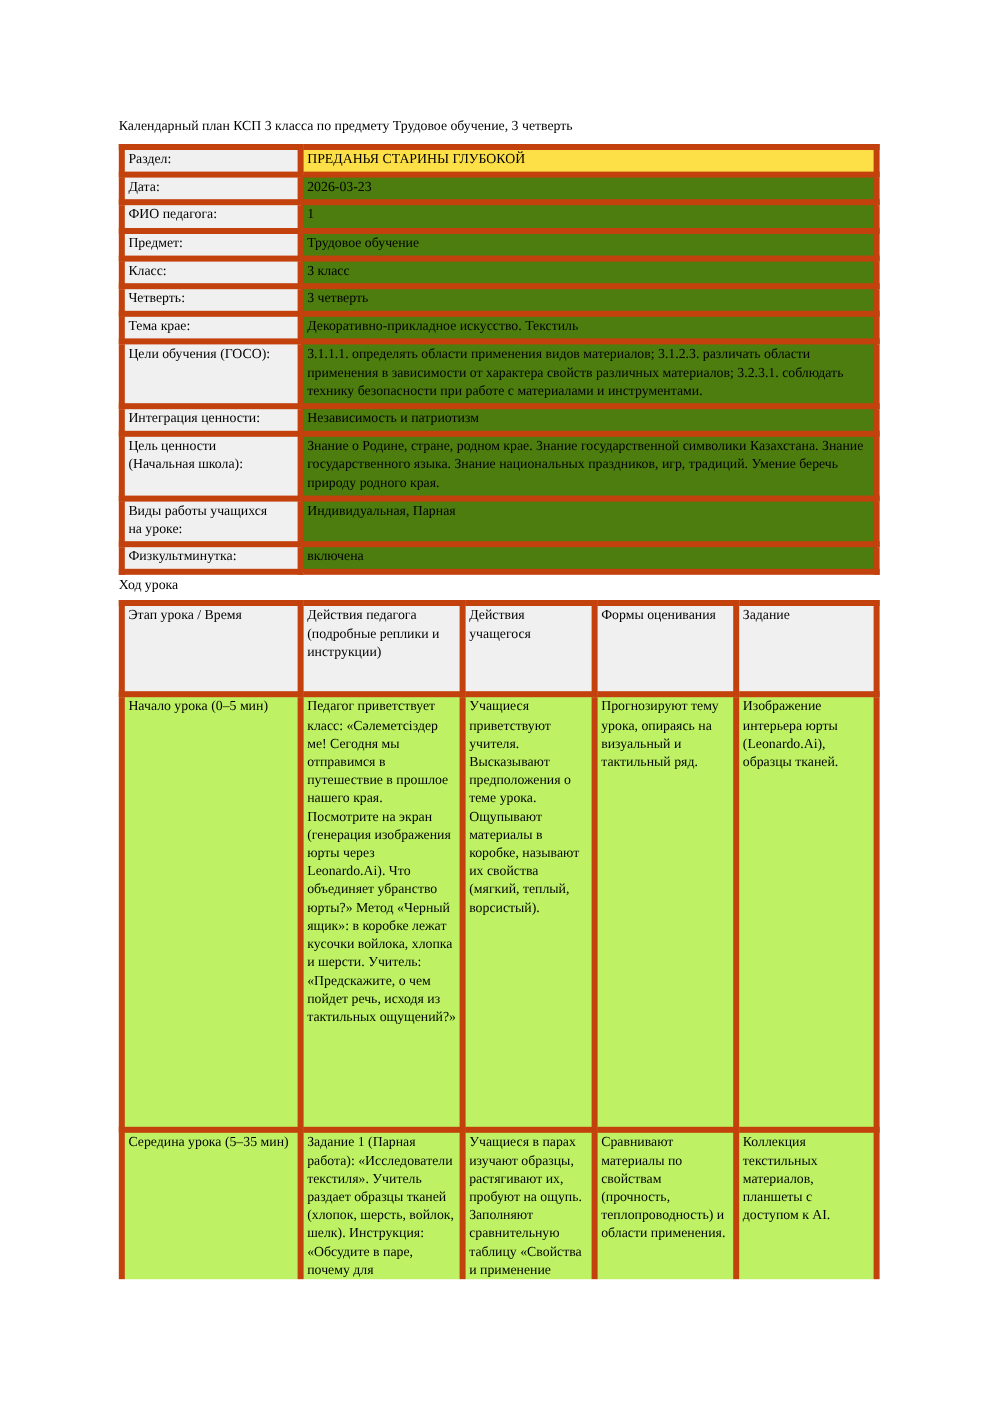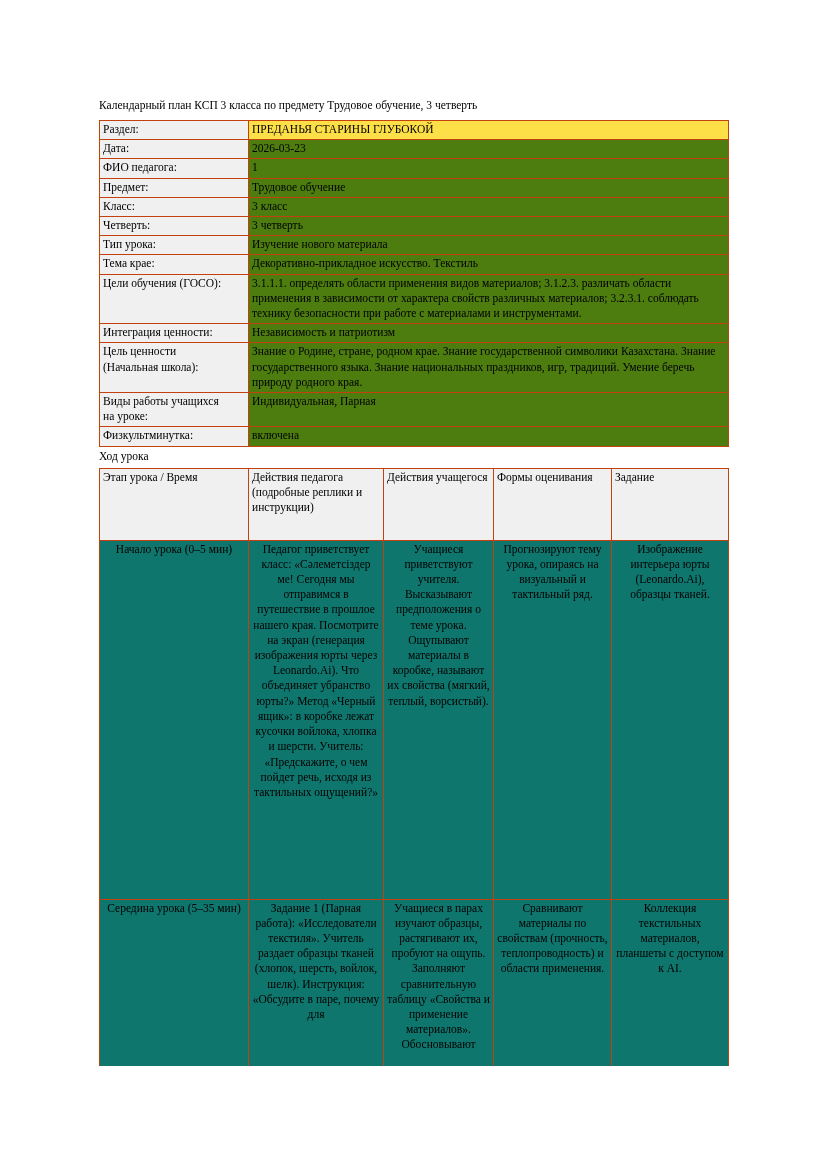--- a/index.html
+++ b/index.html
@@ -37,21 +37,21 @@
     white-space: nowrap;
   }
 
   table {
     border-collapse: collapse;
     table-layout: fixed;
     width: 629px;
     font-size: 11.5px;
   }
   table td, table th {
-    border: 1px solid #c2410c;
+    border: 5px solid #c2410c;
     vertical-align: top;
     padding: 1px 3px 2px 3px;
     line-height: 15.2px;
     font-weight: normal;
     text-align: left;
     word-wrap: break-word;
     overflow-wrap: break-word;
     hyphens: none;
   }
 
@@ -82,22 +82,21 @@
   .flow-table col.c2 { width: 135px; }
   .flow-table col.c3 { width: 110px; }
   .flow-table col.c4 { width: 118px; }
   .flow-table col.c5 { width: 117px; }
 
   .flow-table thead td {
     background: #f0f0f0;
     height: 68px;
   }
   .flow-table tbody td {
-    background: #0f766e;
-    text-align: center;
+    background: #bef264;
   }
   .flow-table .row-start td { height: 355px; }
   .flow-table .row-mid td { height: 300px; }
 
   
   .cutoff {
     position: absolute;
     left: 0;
     top: 1066px;
     width: 827px;
@@ -138,24 +137,20 @@
         </tr>
         <tr>
           <td class="lbl">Класс:</td>
           <td class="val">3 класс</td>
         </tr>
         <tr>
           <td class="lbl">Четверть:</td>
           <td class="val">3 четверть</td>
         </tr>
         <tr>
-          <td class="lbl">Тип урока:</td>
-          <td class="val">Изучение нового материала</td>
-        </tr>
-        <tr>
           <td class="lbl">Тема крае:</td>
           <td class="val">Декоративно-прикладное искусство. Текстиль</td>
         </tr>
         <tr>
           <td class="lbl">Цели обучения (ГОСО):</td>
           <td class="val">3.1.1.1. определять области применения видов материалов; 3.1.2.3. различать области применения в зависимости от характера свойств различных материалов; 3.2.3.1. соблюдать технику безопасности при работе с материалами и инструментами.</td>
         </tr>
         <tr>
           <td class="lbl">Интеграция ценности:</td>
           <td class="val">Независимость и патриотизм</td>

